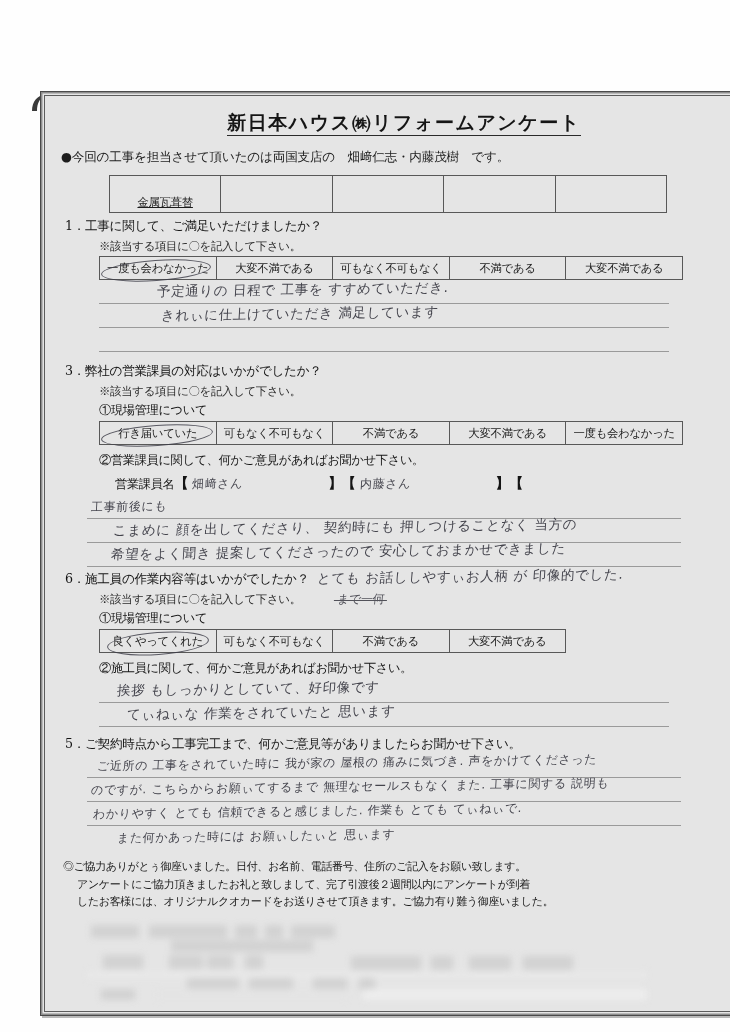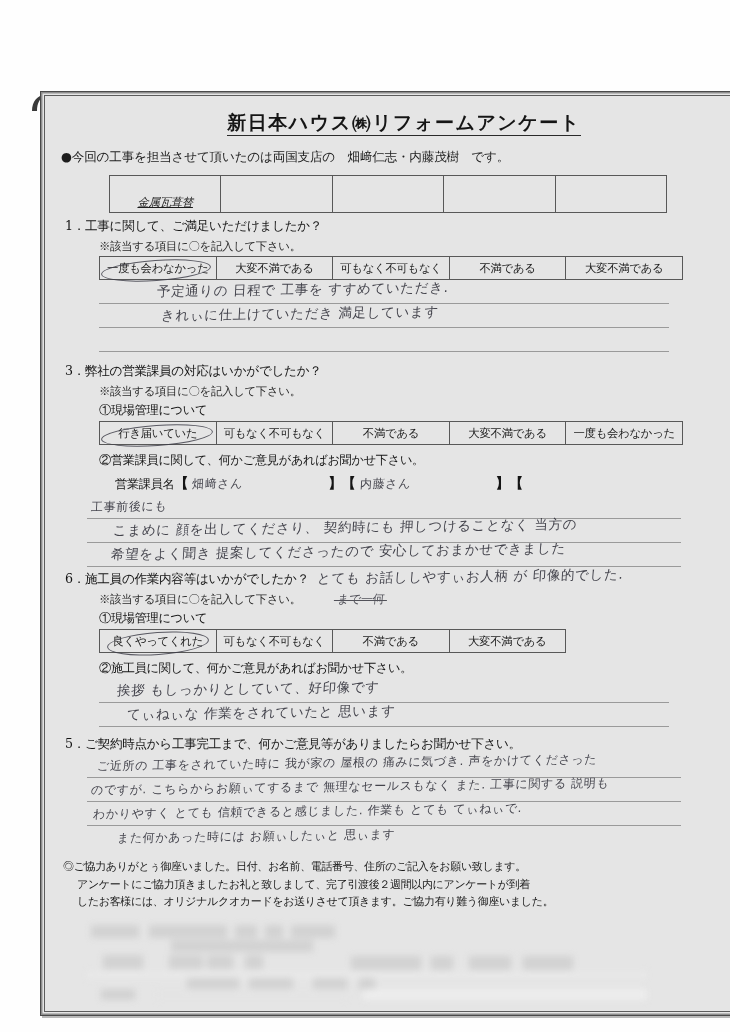--- a/index.html
+++ b/index.html
@@ -123,21 +123,20 @@
 
   
   .worktype-tbl {
     margin: 9px 0 0 50px;
     width: 558px;
   }
   .worktype-tbl td {
     height: 33px;
     vertical-align: bottom;
     padding-bottom: 2px;
-    font-style: italic;
   }
   .worktype-tbl td.filled {
     text-decoration: underline;
     text-underline-offset: 1px;
   }
 
   
   .q-line {
     font-size: 12.6px;
     color: #141414;

